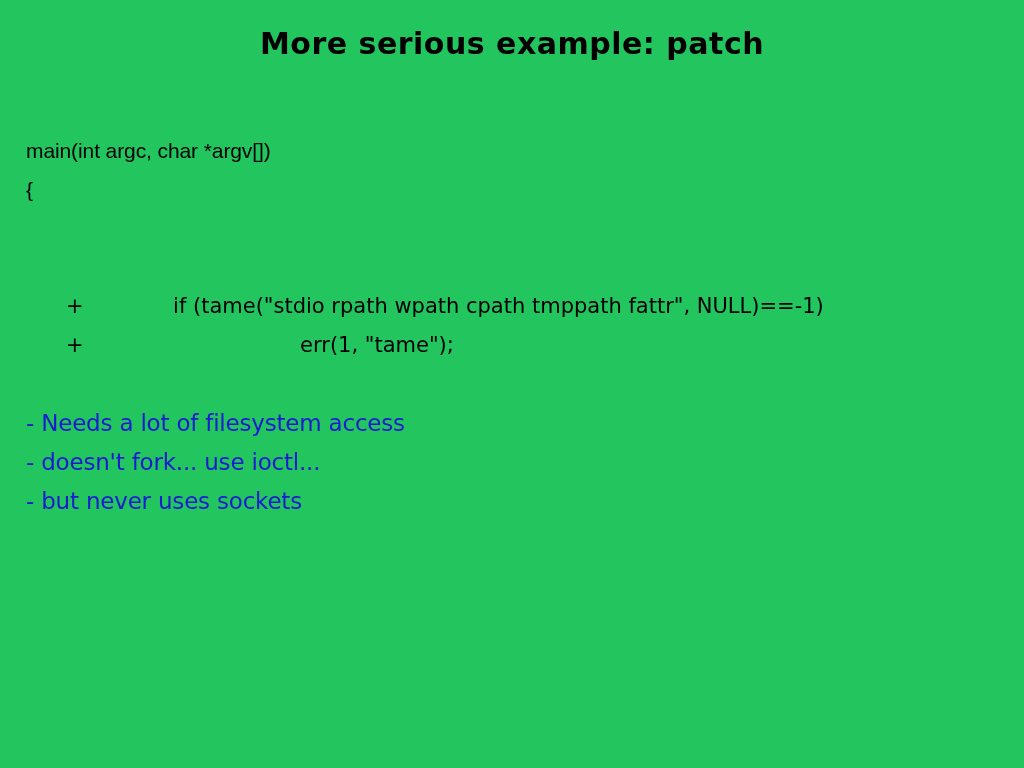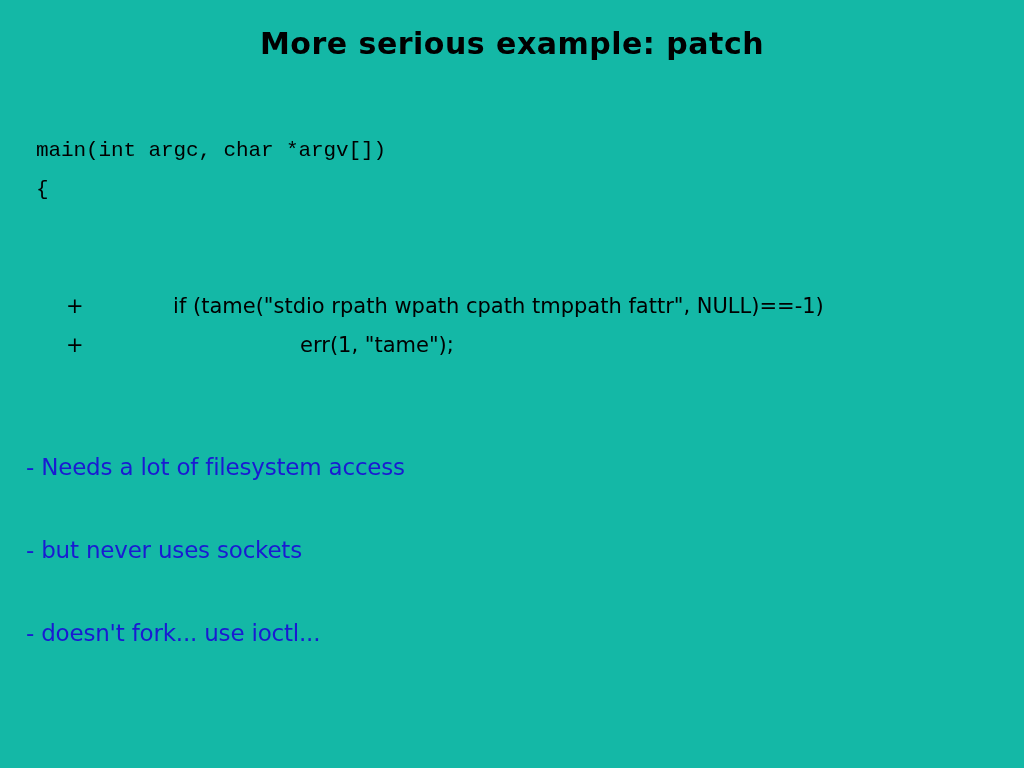--- a/index.html
+++ b/index.html
@@ -16,21 +16,21 @@
     color: #000000;
     position: relative;
   }
 
   .slide {
     position: absolute;
     left: 0;
     top: 0;
     width: 1024px;
     height: 768px;
-    background: #14b8a6;
+    background: #22c55e;
   }
 
   
   .slide-title {
     position: absolute;
     left: 0;
     top: 26px;
     width: 1024px;
     text-align: center;
     font-family: "DejaVu Sans", sans-serif;
@@ -43,28 +43,27 @@
 
   
   .body-block {
     position: absolute;
     left: 26px;
     top: 131px;
     width: 980px;
   }
 
   .code-line {
-    font-family: Liberation Mono, monospace;
+    font-family: Liberation Sans, sans-serif;
     font-size: 21px;
     line-height: 39px;
     height: 39px;
     color: #000000;
     white-space: pre;
     letter-spacing: -0.1px;
-    margin-left: 10px;
   }
 
   .code-line.blank {
     color: transparent;
   }
 
   
   .diff-row {
     display: block;
     white-space: pre;
@@ -95,21 +94,20 @@
     width: 900px;
   }
   .note-line {
     font-family: "DejaVu Sans", sans-serif;
     font-size: 23px;
     line-height: 39px;
     height: 39px;
     color: #1a1ad2;
     white-space: pre;
     letter-spacing: -0.2px;
-    margin-top: 44px;
   }
 </style>
 </head>
 <body>
 
 <div class="slide">
 
   <div class="slide-title">More serious example: patch</div>
 
   <div class="body-block">
@@ -126,17 +124,17 @@
     </div>
 
     <div class="diff-row">
       <span class="diff-mark">+</span><span class="indent-err"></span><span>err(1, "tame");</span>
     </div>
 
   </div>
 
   <div class="notes-block">
     <div class="note-line">- Needs a lot of filesystem access</div>
+    <div class="note-line">- doesn't fork... use ioctl...</div>
     <div class="note-line">- but never uses sockets</div>
-    <div class="note-line">- doesn't fork... use ioctl...</div>
   </div>
 
 </div>
 
 </body></html>

